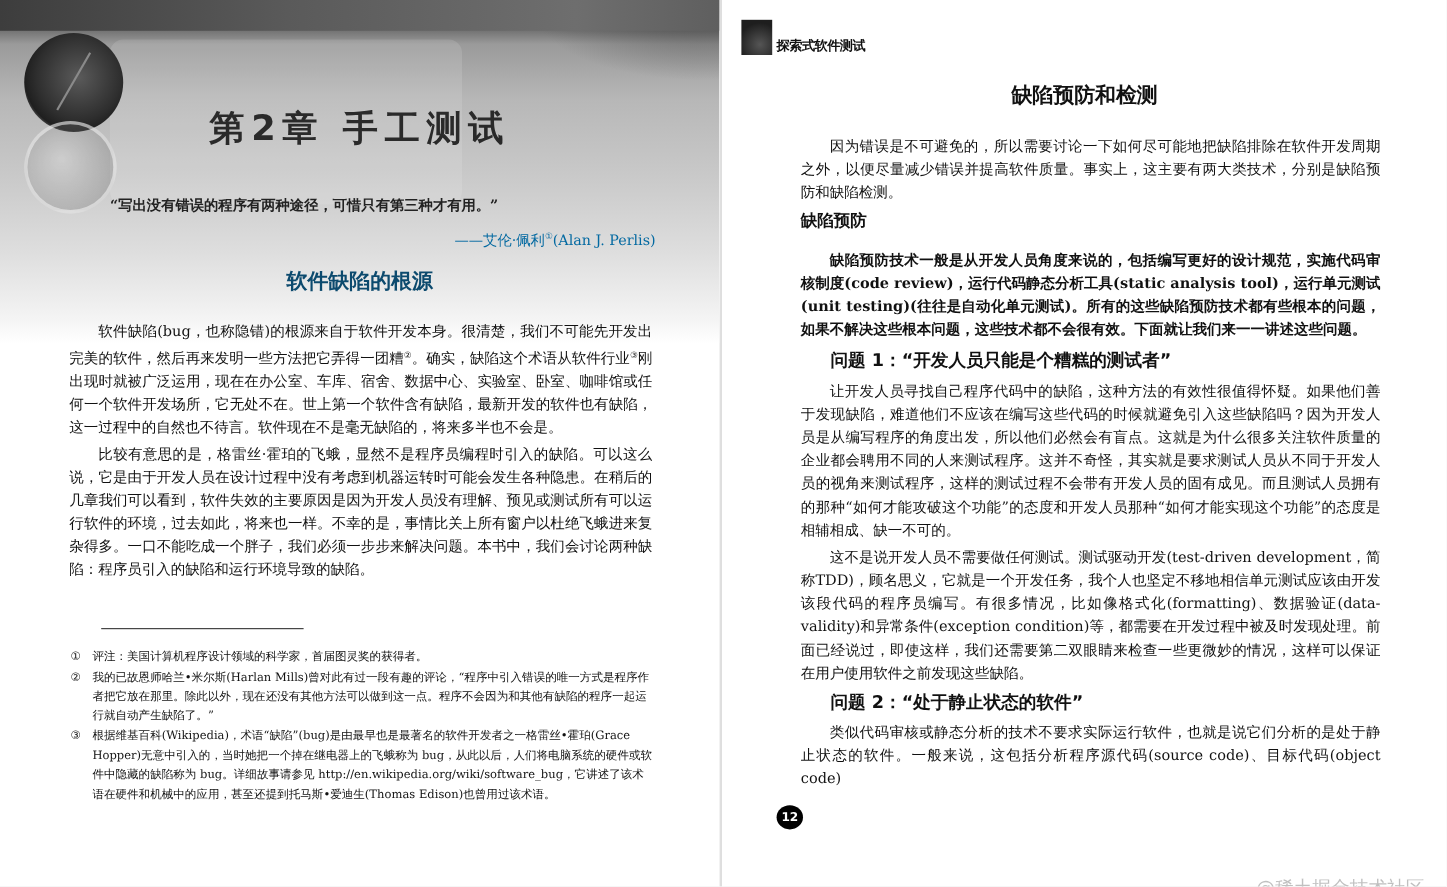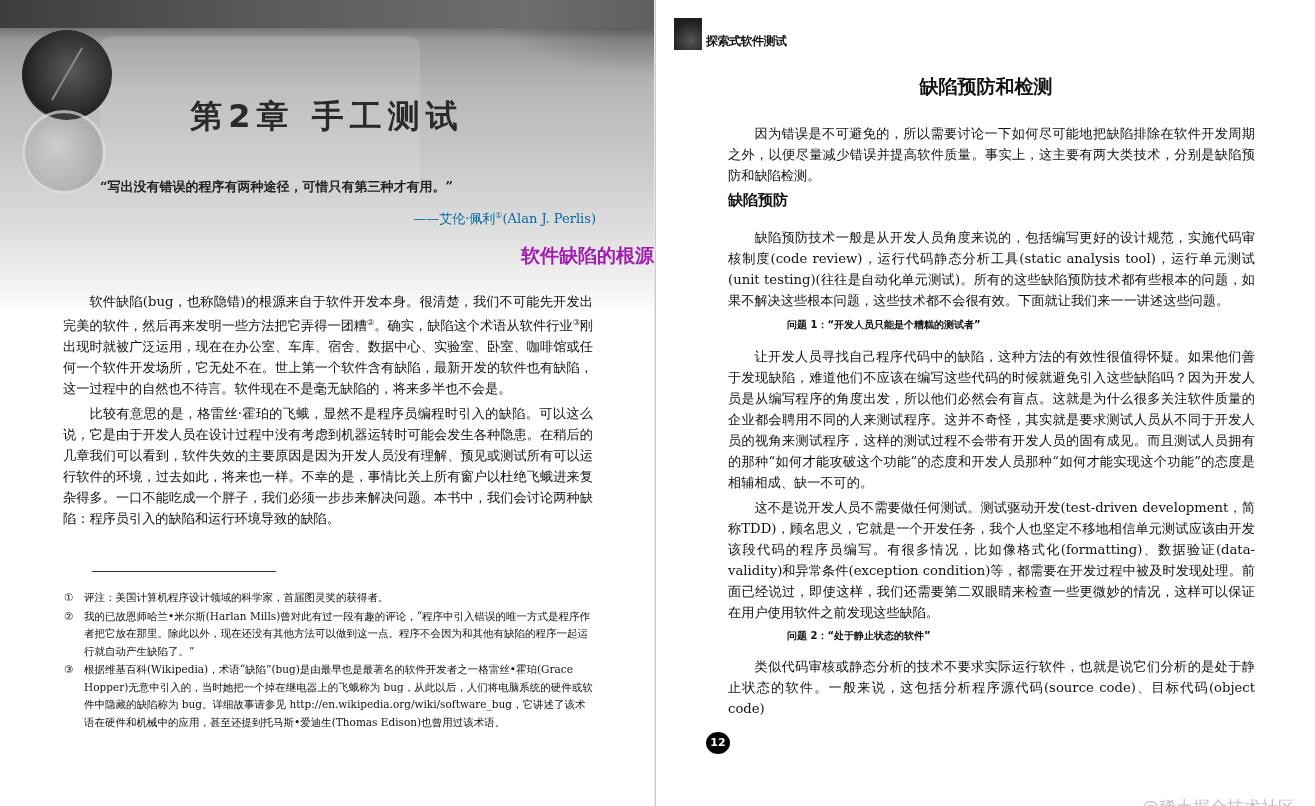--- a/index.html
+++ b/index.html
@@ -50,23 +50,23 @@
     font-family: "DejaVu Sans", "Liberation Sans", sans-serif;
     font-size: 32px; font-weight: bold; color: #2a2a2a; letter-spacing: 6px;
   }
   .epigraph {
     position: absolute; left: 100px; top: 178px; font-size: 13px; font-weight: bold; color: #222;
   }
   .epigraph-author {
     position: absolute; right: 58px; top: 210px; font-size: 13px; color: #0369a1;
   }
   .section-title-left {
-    position: absolute; left: 0; width: 654px; top: 243px; text-align: right;
-    font-family: "DejaVu Sans", "Liberation Sans", sans-serif;
-    font-size: 19px; font-weight: bold; color: #a21caf;
+    position: absolute; left: 0; width: 654px; top: 243px; text-align: center;
+    font-family: "DejaVu Sans", "Liberation Sans", sans-serif;
+    font-size: 19px; font-weight: bold; color: #0c4a6e;
   }
   .body-text {
     position: absolute; font-size: 13.2px; line-height: 21px; color: #111; text-align: justify;
   }
   .body-text p { margin: 0; text-indent: 2em; }
   #left-para1 { left: 63px; width: 530px; top: 291px; }
   #left-para2 { left: 63px; width: 530px; top: 403px; }
   sup { font-size: 8px; }
 
   .footnote-rule {
@@ -95,25 +95,25 @@
     position: absolute; left: 0; width: 660px; top: 74px; text-align: center;
     font-family: "DejaVu Sans", "Liberation Sans", sans-serif;
     font-size: 19px; font-weight: bold;
   }
   #right-intro { left: 72px; width: 527px; top: 123px; }
   .right-h2 {
     position: absolute; left: 72px; top: 191px;
     font-family: "DejaVu Sans", "Liberation Sans", sans-serif;
     font-size: 15px; font-weight: bold;
   }
-  #right-para1 { left: 72px; width: 527px; top: 227px; }
+  #right-para1 { left: 72px; width: 527px; top: 227px; font-weight: bold; }
   .problem-head {
     position: absolute; left: 99px;
     font-family: "DejaVu Sans", "Liberation Sans", sans-serif;
-    font-size: 10px; font-weight: bold; margin-left: 32px;
+    font-size: 16px; font-weight: bold;
   }
   #problem1 { top: 318px; }
   #right-para2 { left: 72px; width: 527px; top: 346px; }
   #right-para3 { left: 72px; width: 527px; top: 497px; }
   #problem2 { top: 629px; }
   #right-para4 { left: 72px; width: 527px; top: 656px; }
 
   .page-number {
     position: absolute; left: 50px; top: 732px; width: 24px; height: 22px; border-radius: 50%;
     background: #000000; color: #fff; text-align: center; line-height: 22px;

